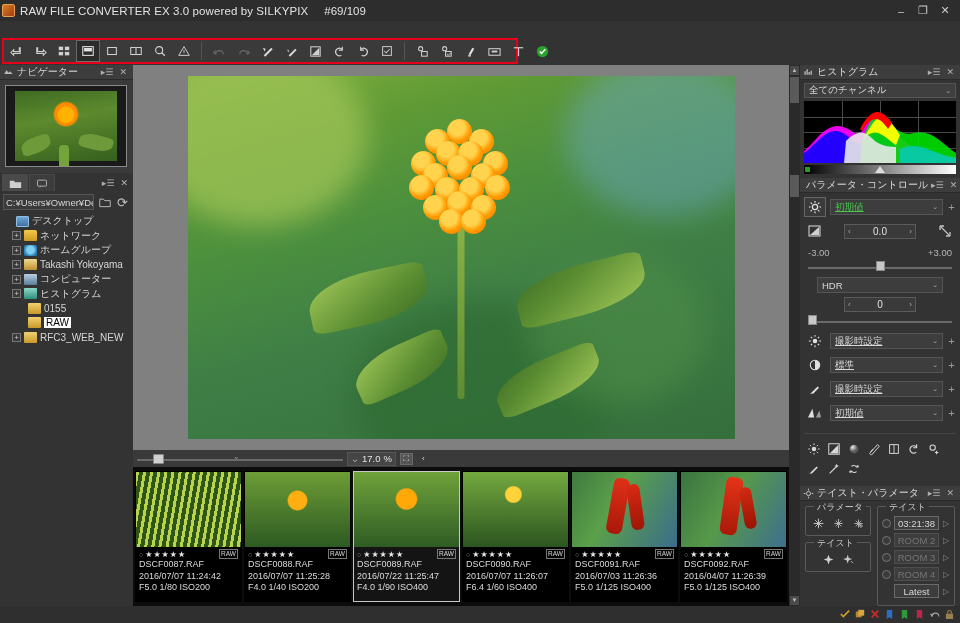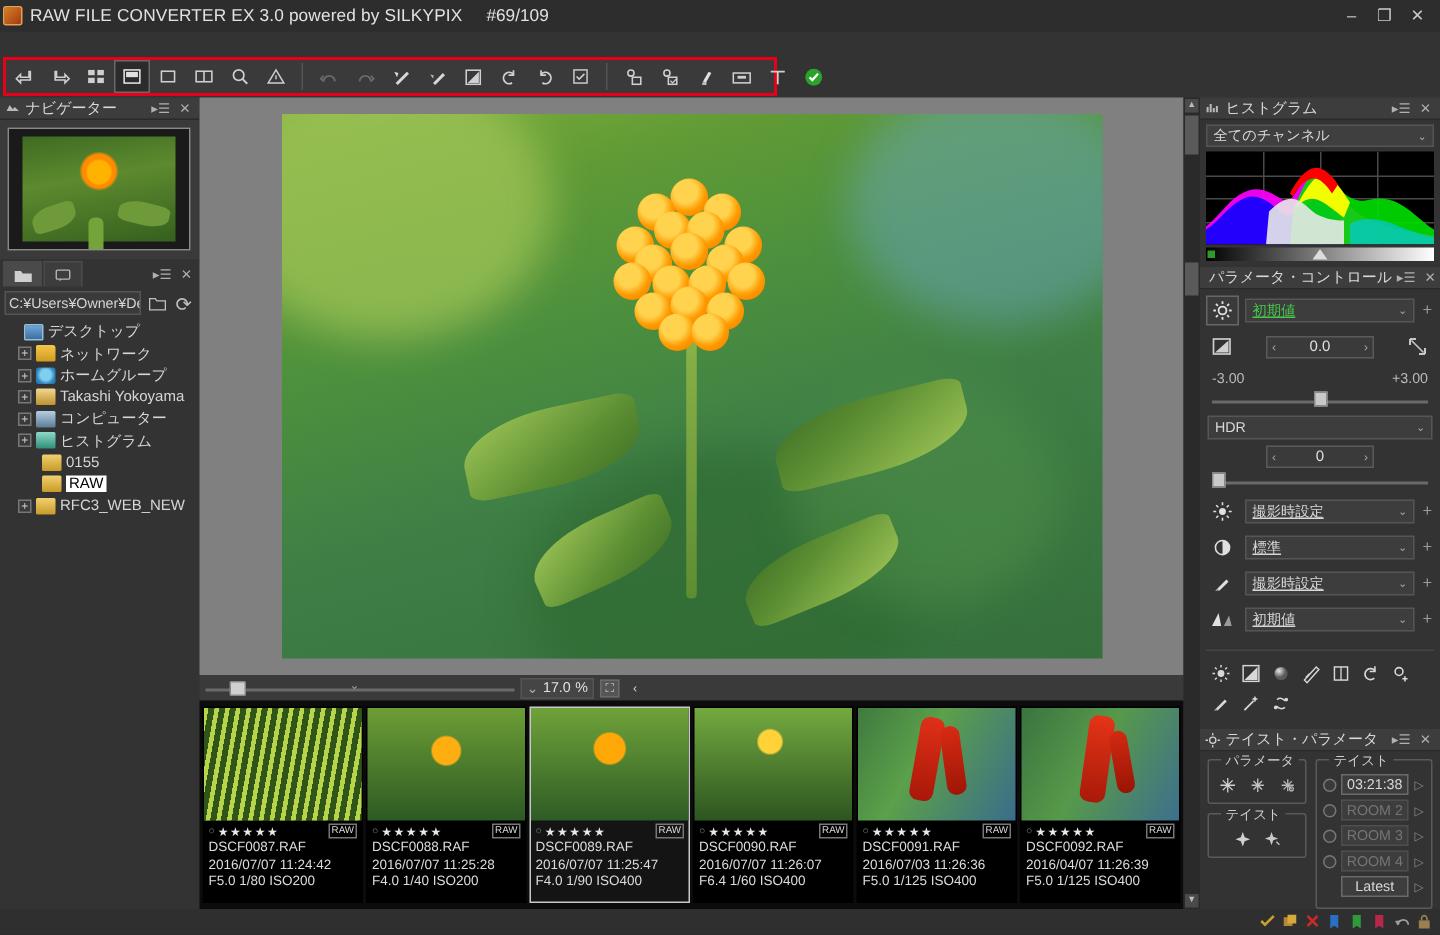--- a/index.html
+++ b/index.html
@@ -582,21 +582,21 @@
           <div class="stars">
             <span class="star-o">○</span>
             <span>★</span>
               <span>★</span>
               <span>★</span>
               <span>★</span>
               <span>★</span>
             <span class="raw-badge">RAW</span>
           </div>
           <div class="tline">DSCF0089.RAF</div>
-          <div class="tline">2016/07/07 11:25:47</div>
+          <div class="tline">2016/07/22 11:25:47</div>
           <div class="tline">F4.0 1/90 ISO400</div>
         </div>
       </div>
 
       <div class="thumb">
         <div class="thumb-img" style="background:radial-gradient(circle at 48% 30%, #ffd23a 0 10%, rgba(0,0,0,0) 12%),linear-gradient(#74a93f,#2c5520)"></div>
         <div class="thumb-meta">
           <div class="stars">
             <span class="star-o">○</span>
             <span>★</span>
@@ -754,21 +754,21 @@
       <div class="range-row">
         <span>-3.00</span>
         <span>+3.00</span>
       </div>
       <div class="slider">
         <div class="strack"></div>
         <div class="smark" style="left:48%">⌄</div>
         <div class="sknob" style="left:47%"></div>
       </div>
 
-      <div class="combo" style="margin:4px 1px">
+      <div class="combo" style="margin:4px 13px">
         <span class="combo-val">HDR</span>
         <span class="caret">⌄</span>
       </div>
       <div style="display:flex;justify-content:center">
         <div class="spin">
           <span>‹</span>
           <span class="num">0</span>
           <span>›</span>
         </div>
       </div>

